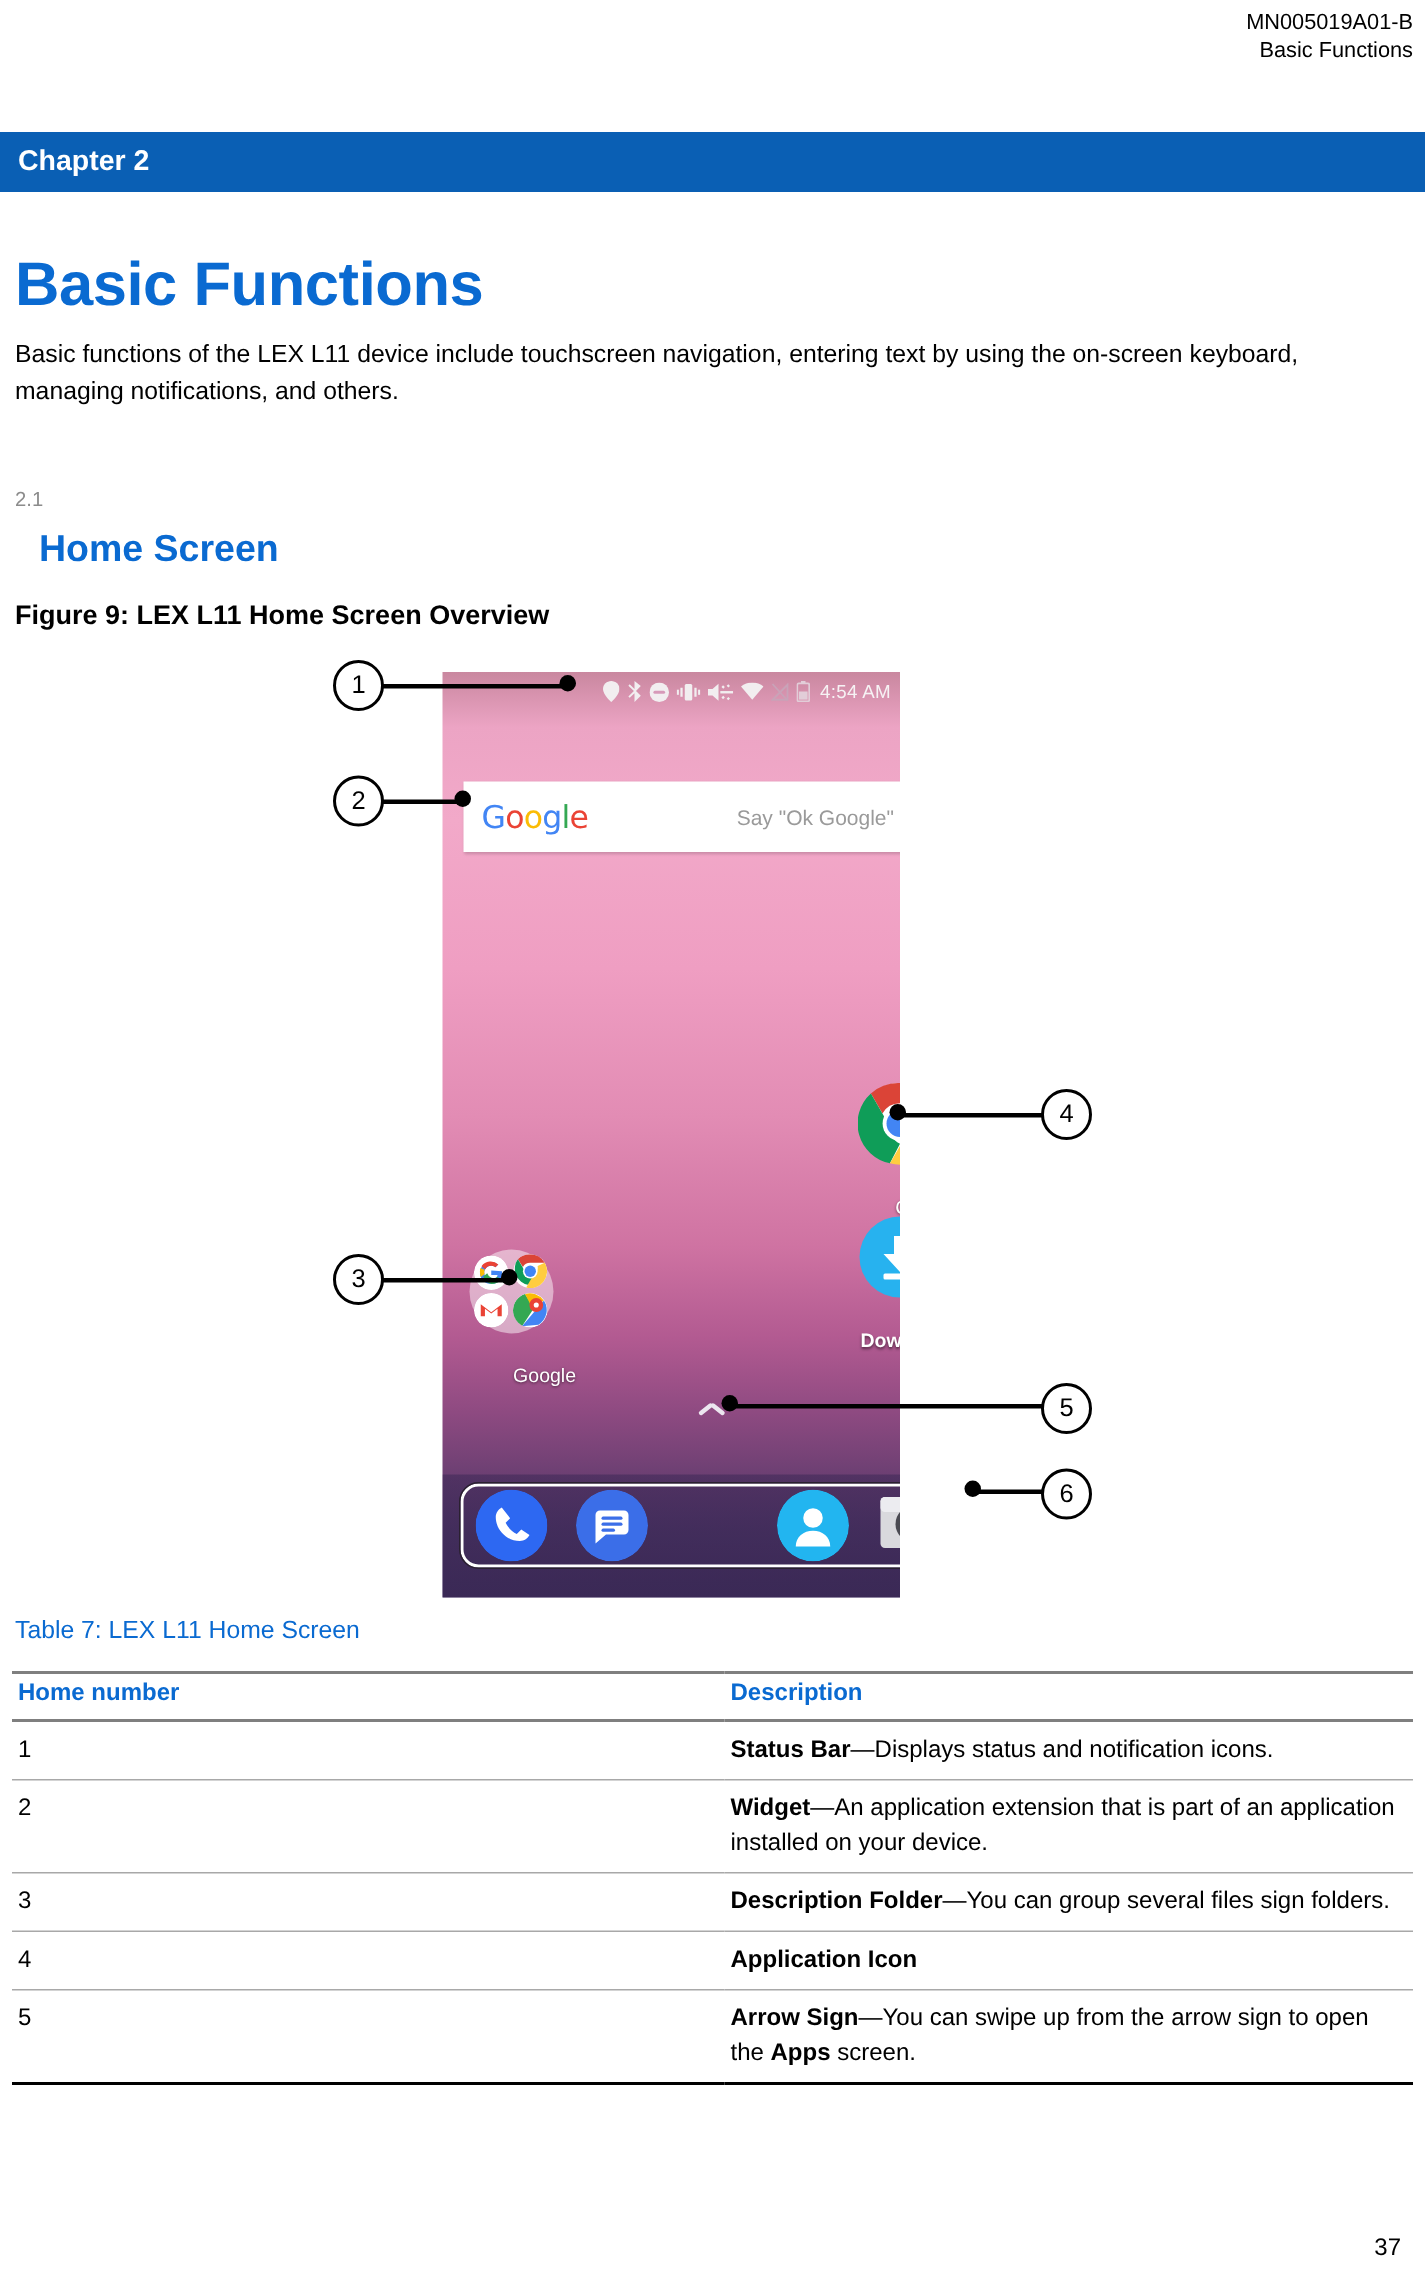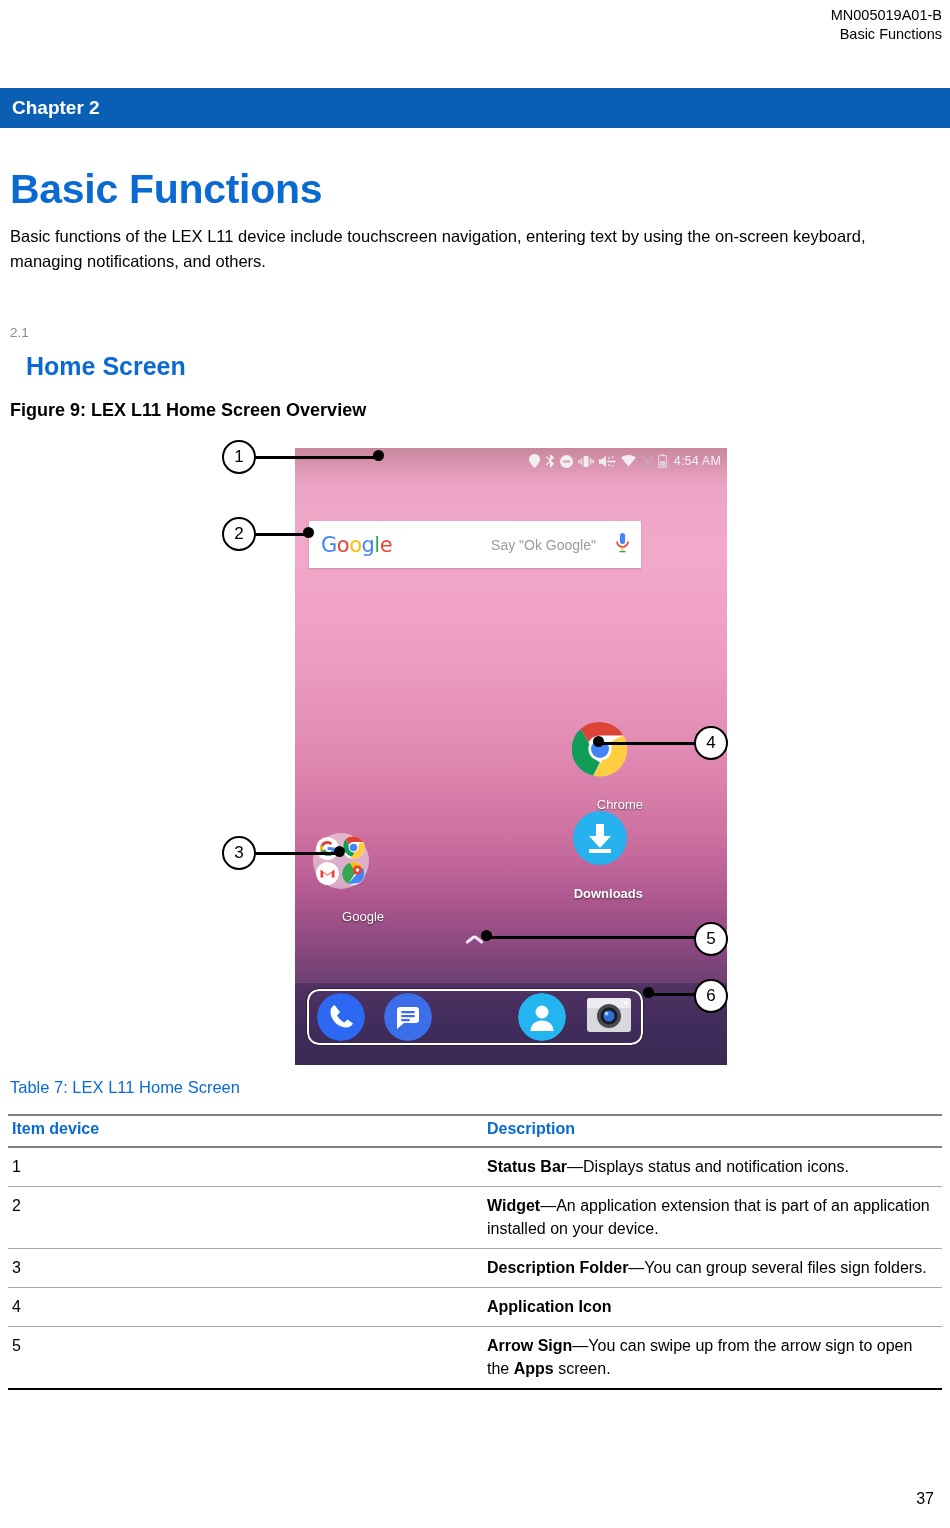--- a/index.html
+++ b/index.html
@@ -92,21 +92,21 @@
     left: 0;
     width: 950px;
     height: 630px;
   }
 
   
   .phone {
     position: absolute;
     left: 295px;
     top: 20px;
-    width: 432px;
+    width: 305px;
     height: 617px;
     background: linear-gradient(180deg,
         #c9879f 0%,
         #eca4c4 6%,
         #f2a9c9 16%,
         #ef9ec2 32%,
         #e28cb4 48%,
         #cf73a2 62%,
         #b25a91 72%,
         #8e4a81 80%,
@@ -558,21 +558,21 @@
     </div>
 
   </div>
 </div>
 
 <div class="table-caption">Table 7: LEX L11 Home Screen</div>
 
 <table class="t7">
   <thead>
     <tr>
-      <th class="col-num">Item device</th>
+      <th class="col-num">Home number</th>
       <th>Description</th>
     </tr>
   </thead>
   <tbody>
     <tr>
       <td>1</td>
       <td><b>Status Bar</b><span>—Displays status and notification icons.</span></td>
     </tr>
     <tr>
       <td>2</td>

